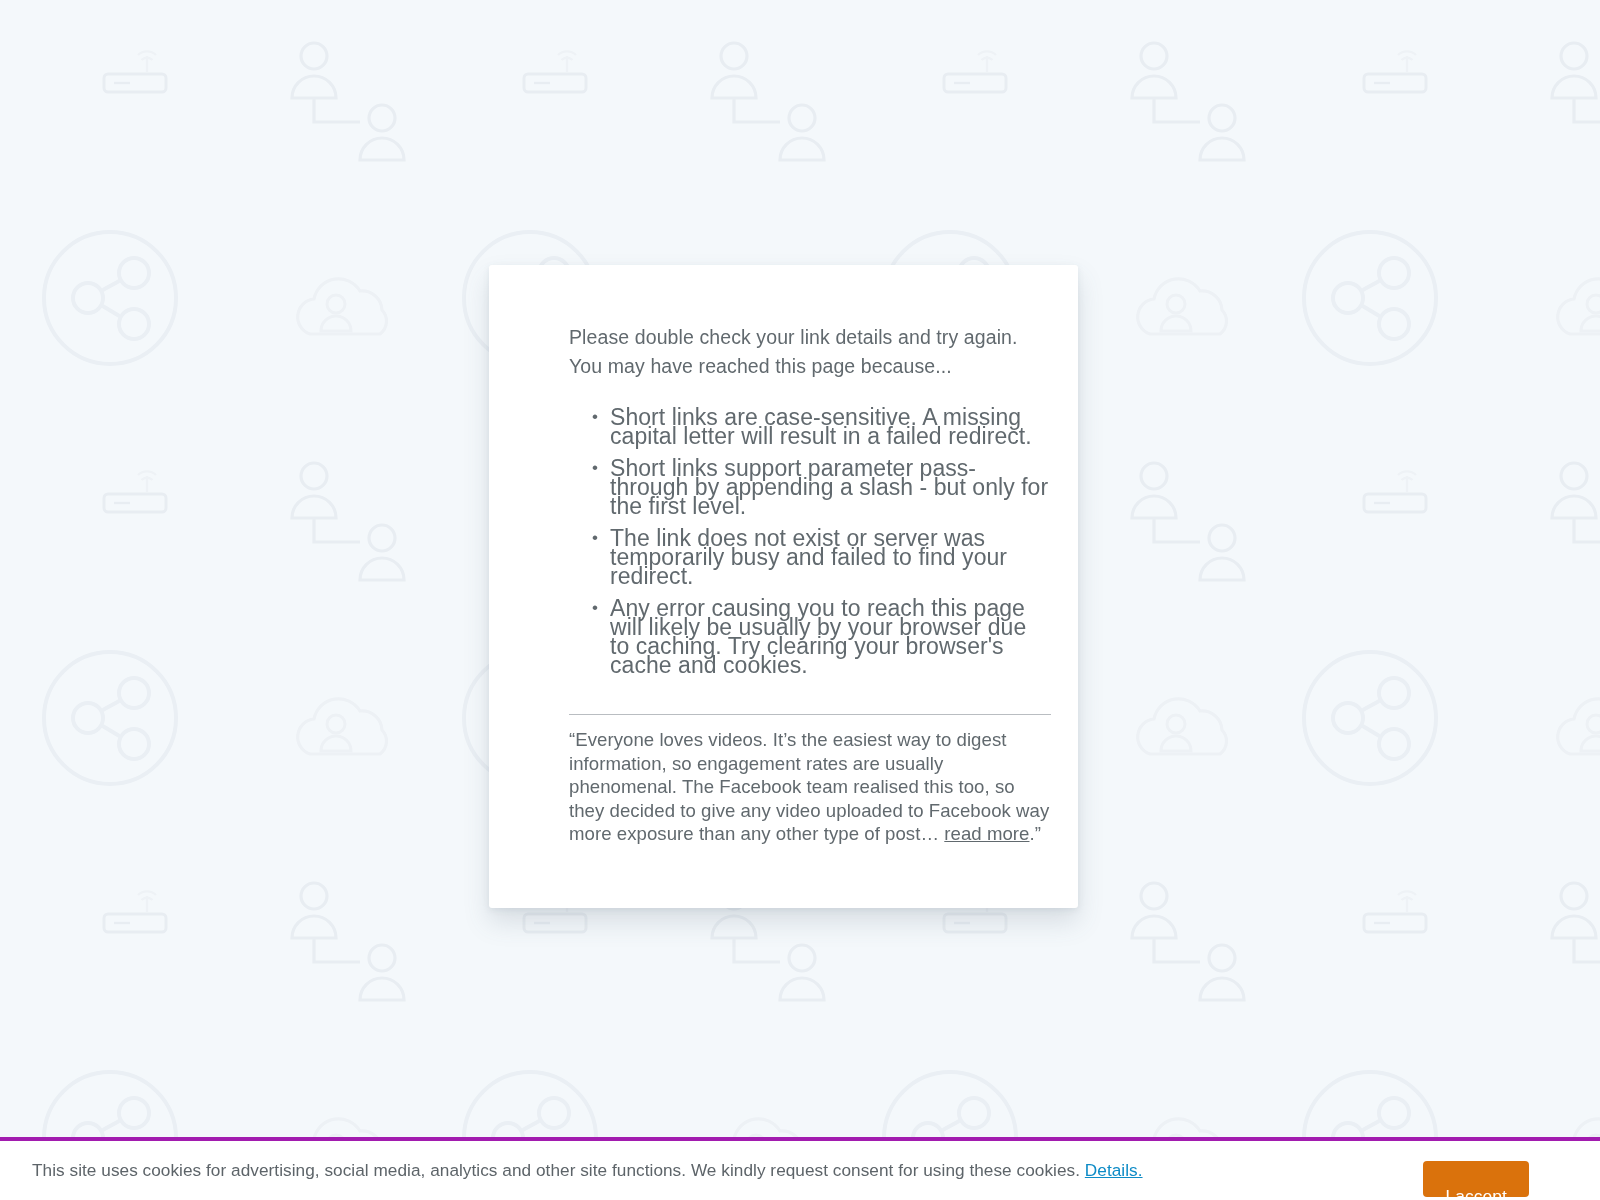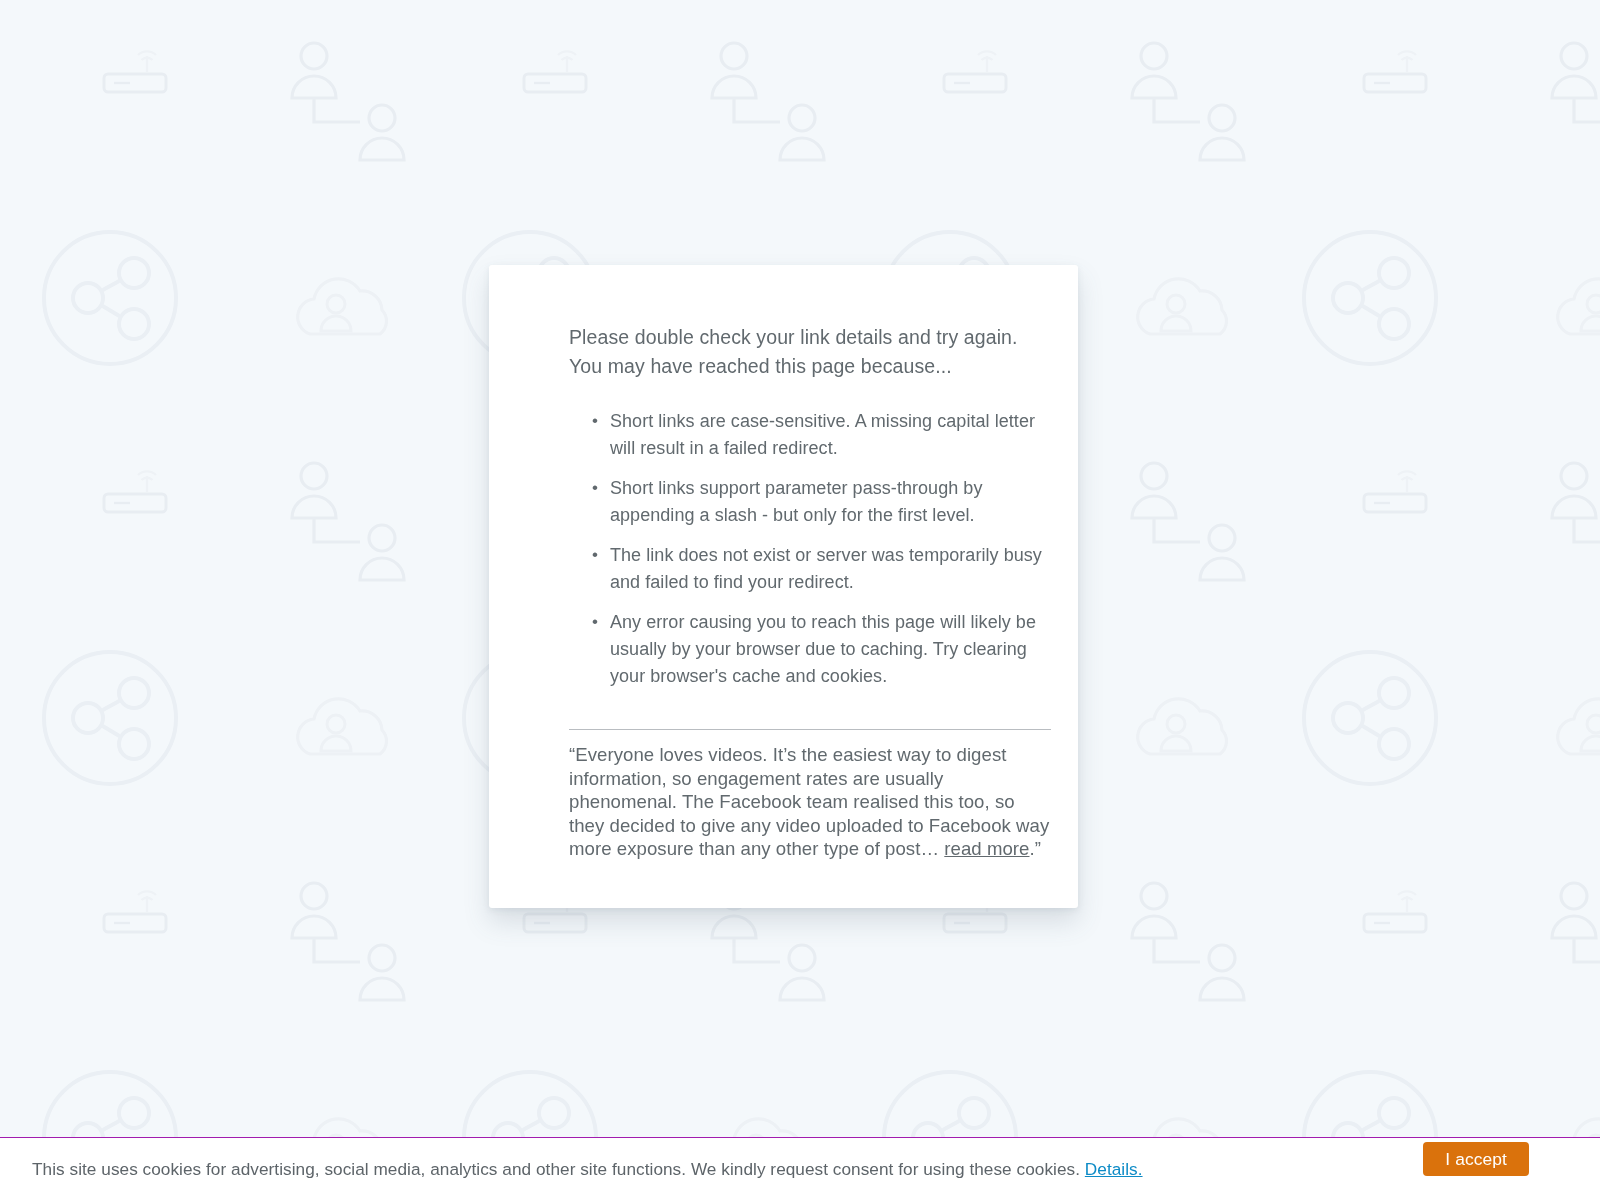--- a/index.html
+++ b/index.html
@@ -58,22 +58,22 @@
   .lead .line { display: block; }
 
   ul.reasons {
     margin: 27px 0 0 0;
     padding: 0 0 0 41px;
     list-style: none;
   }
   ul.reasons li {
     position: relative;
     color: #61696e;
-    font-size: 18px;
-    line-height: 27px;
+    font-size: 23px;
+    line-height: 19px;
     margin-bottom: 13px;
     letter-spacing: .05px;
   }
   ul.reasons li:last-child { margin-bottom: 0; }
   ul.reasons li::before {
     content: "\2022";
     position: absolute;
     left: -18px;
     top: -1px;
     color: #61696e;
@@ -111,46 +111,46 @@
   }
 
   
   #cookie-banner {
     position: absolute;
     left: 0;
     bottom: 0;
     width: 1600px;
     height: 63px;
     background: #ffffff;
-    border-top: 1px solid #a21caf;
+    border-top: 4px solid #a21caf;
     display: flex;
     align-items: center;
     z-index: 5;
   }
   #cookie-text {
     color: #5d6469;
     font-size: 17.2px;
     margin-left: 32px;
     letter-spacing: .05px;
   }
   a.details-link {
     color: #0d8bc6;
     text-decoration: underline;
   }
   #accept-button {
     position: absolute;
     right: 71px;
-    top: 4px;
+    top: 20px;
     background: #da720c;
     color: #ffffff;
     border: none;
     border-radius: 4px;
     font-family: "Liberation Sans", sans-serif;
     font-size: 17.4px;
-    padding: 0 22px;
+    padding: 18px 22px;
     height: 34px;
     line-height: 34px;
     cursor: pointer;
     letter-spacing: .1px;
   }
 </style>
 </head>
 <body>
 
 <svg id="bg-pattern" viewBox="0 0 1600 1200" xmlns="http://www.w3.org/2000/svg">

